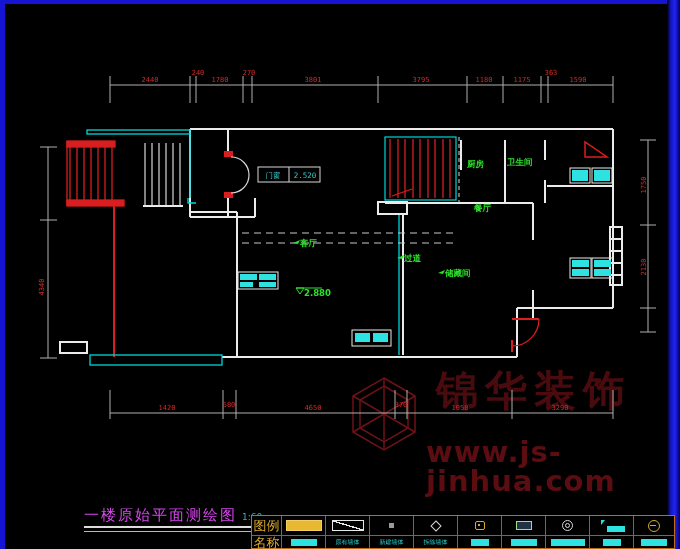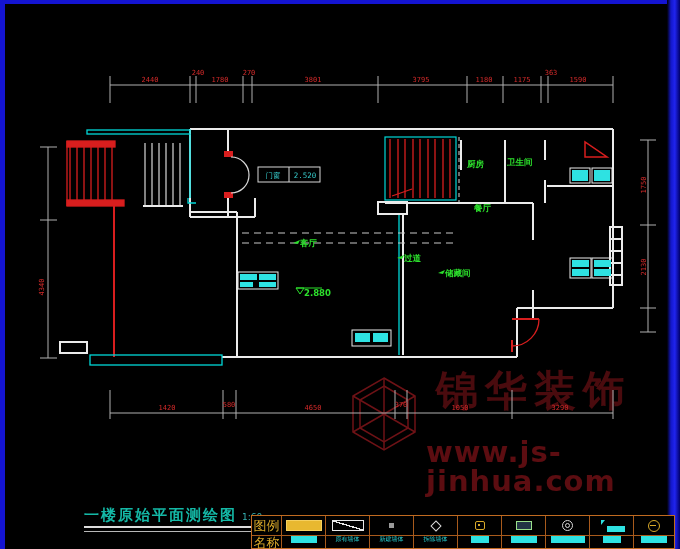--- a/index.html
+++ b/index.html
@@ -13,31 +13,31 @@
   
   .wm-brand{position:absolute;left:436px;top:370px;width:240px;
       font-size:42px;font-weight:bold;color:#4a0b0e;letter-spacing:7px;
       font-family:"DejaVu Serif",serif;line-height:1;}
   .wm-site{position:absolute;left:426px;top:438px;width:250px;
       font-size:29px;font-weight:bold;color:#5c0d11;letter-spacing:1px;line-height:1;}
   
   #plan{position:absolute;left:0;top:0;z-index:2;}
   
   .title-wrap{position:absolute;left:84px;top:505px;z-index:3;width:180px;}
-  .title-text{font-size:15px;font-weight:bold;color:#14b8a6;letter-spacing:2px;}
+  .title-text{font-size:15px;font-weight:normal;color:#d946ef;letter-spacing:2px;}
   .title-scale{font-size:9px;color:#35b0b0;margin-left:5px;}
   .title-line1{position:absolute;left:84px;top:526px;width:168px;height:2px;background:#dcdcdc;z-index:3;}
   .title-line2{position:absolute;left:84px;top:531px;width:168px;height:1px;background:#b8b8b8;z-index:3;}
   
   .legend{position:absolute;left:251px;top:515px;width:424px;height:34px;z-index:3;
       border:1px solid #c06a20;display:flex;box-sizing:border-box;background:#000;}
   .lcol{border-right:1px solid #a85a1c;display:flex;flex-direction:column;box-sizing:border-box;}
   .lcol:last-child{border-right:none;}
   .lc-top{height:21px;border-bottom:1px solid #a85a1c;display:flex;align-items:center;justify-content:center;box-sizing:border-box;}
-  .lc-bot{height:12px;display:flex;align-items:flex-start;justify-content:center;}
+  .lc-bot{height:12px;display:flex;align-items:center;justify-content:center;}
   .ltxt{font-size:13px;color:#d8a92a;line-height:1;}
   .lcyan{font-size:6px;color:#2ad8d8;line-height:1;white-space:nowrap;}
   .cyanbar{width:26px;height:7px;background:#2ee2e2;}
   .cyanbar.small{width:18px;}
   .cyanbar.wide{width:34px;}
   .ico-yellowbar{width:34px;height:9px;background:#e8b830;border:1px solid #f5d060;}
   .ico-diag{width:30px;height:9px;border:1px solid #e8e8e8;position:relative;}
   .ico-diag:before{content:"";position:absolute;left:0;top:0;width:100%;height:100%;
       background:linear-gradient(to top right,transparent 46%,#e8e8e8 46%,#e8e8e8 54%,transparent 54%);}
   .ico-square{width:5px;height:5px;background:#9a9a9a;}

